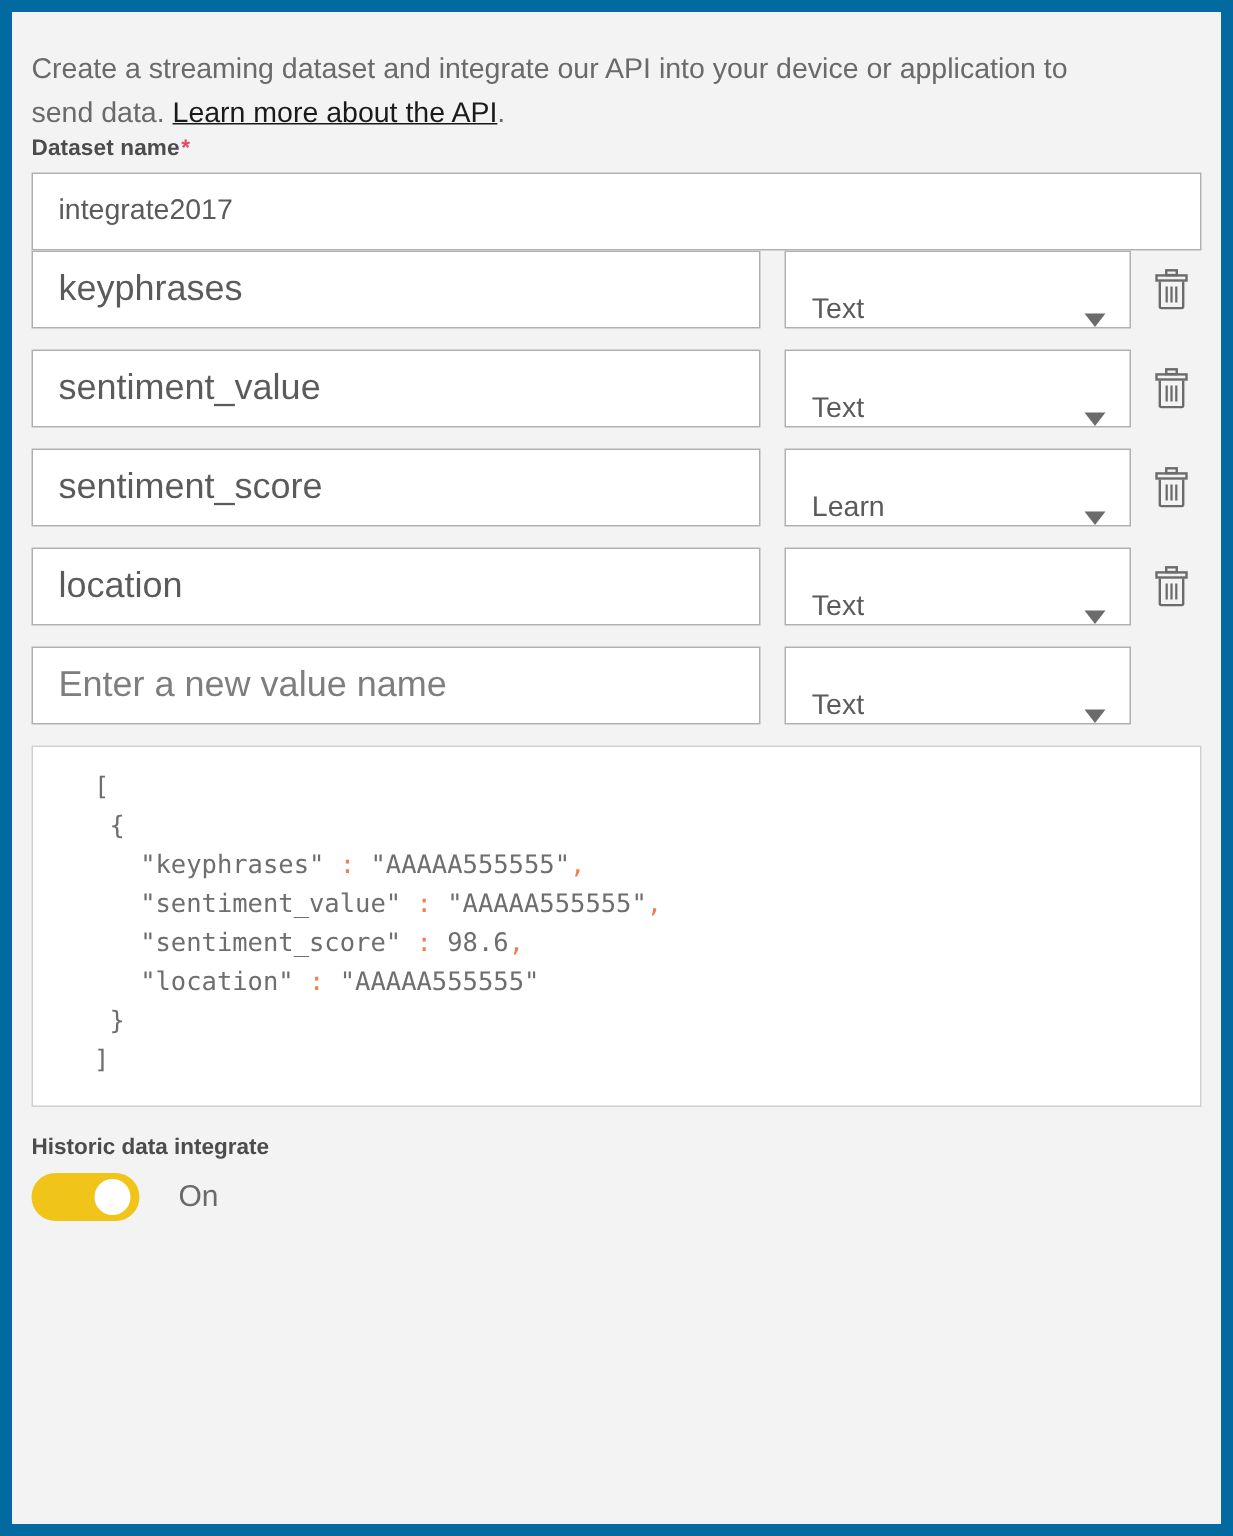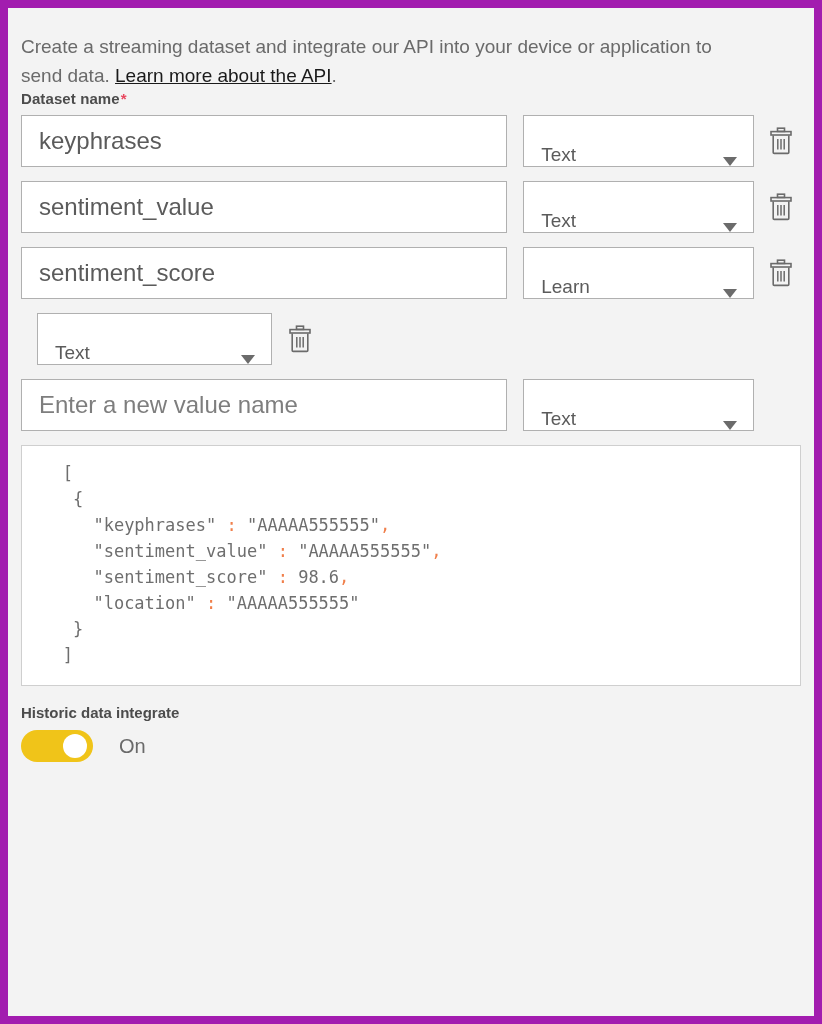--- a/index.html
+++ b/index.html
@@ -12,21 +12,21 @@
     height: 1024px;
     font-family: "Liberation Sans", sans-serif;
     overflow: hidden;
   }
 
   
   #page {
     position: relative;
     width: 822px;
     height: 1024px;
-    background: #a21caf;
+    background: #0369a1;
     box-sizing: border-box;
   }
   #panel {
     position: absolute;
     left: 8px;
     top: 8px;
     width: 806px;
     height: 1008px;
     background: #f3f3f3;
     box-sizing: border-box;
@@ -201,20 +201,21 @@
 <div id="page">
   <div id="panel">
 
     <div class="intro">
       <span>Create a streaming dataset and integrate our API into your device or application to send data. </span><a class="api-link" href="#">Learn more about the API</a><span>.</span>
     </div>
 
     <div class="field-label">
       <span>Dataset name</span><span class="req">*</span>
     </div>
+    <input class="text-input" type="text" value="integrate2017" style="">
 
 
     <div class="rows" id="value-rows">
         <div class="value-row">
           <input type="text" class="value-name" placeholder="Enter a new value name" value="keyphrases" style="">
           <div class="type-select">
             <span class="sel-text">Text</span>
             <span class="caret"></span>
           </div>
           <div class="trash-slot">
@@ -268,20 +269,21 @@
               </g>
               <g stroke="#6b6b6b" stroke-width="1.5">
                 <line x1="9.8" y1="12" x2="9.8" y2="22.6"></line>
                 <line x1="13" y1="12" x2="13" y2="22.6"></line>
                 <line x1="16.2" y1="12" x2="16.2" y2="22.6"></line>
               </g>
             </svg>
           </div>
         </div>
         <div class="value-row">
+          <input type="text" class="value-name" placeholder="Enter a new value name" value="location" style="">
           <div class="type-select">
             <span class="sel-text">Text</span>
             <span class="caret"></span>
           </div>
           <div class="trash-slot">
             <svg class="trash-btn" viewBox="0 0 26 28">
               <g fill="none" stroke="#6b6b6b" stroke-width="1.6">
                 <rect x="9.5" y="1.2" width="7" height="3.2"></rect>
                 <rect x="3" y="4.6" width="20" height="3.4"></rect>
                 <path d="M5.2 8.6 L5.2 25.4 Q5.2 26.4 6.2 26.4 L19.8 26.4 Q20.8 26.4 20.8 25.4 L20.8 8.6"></path>

